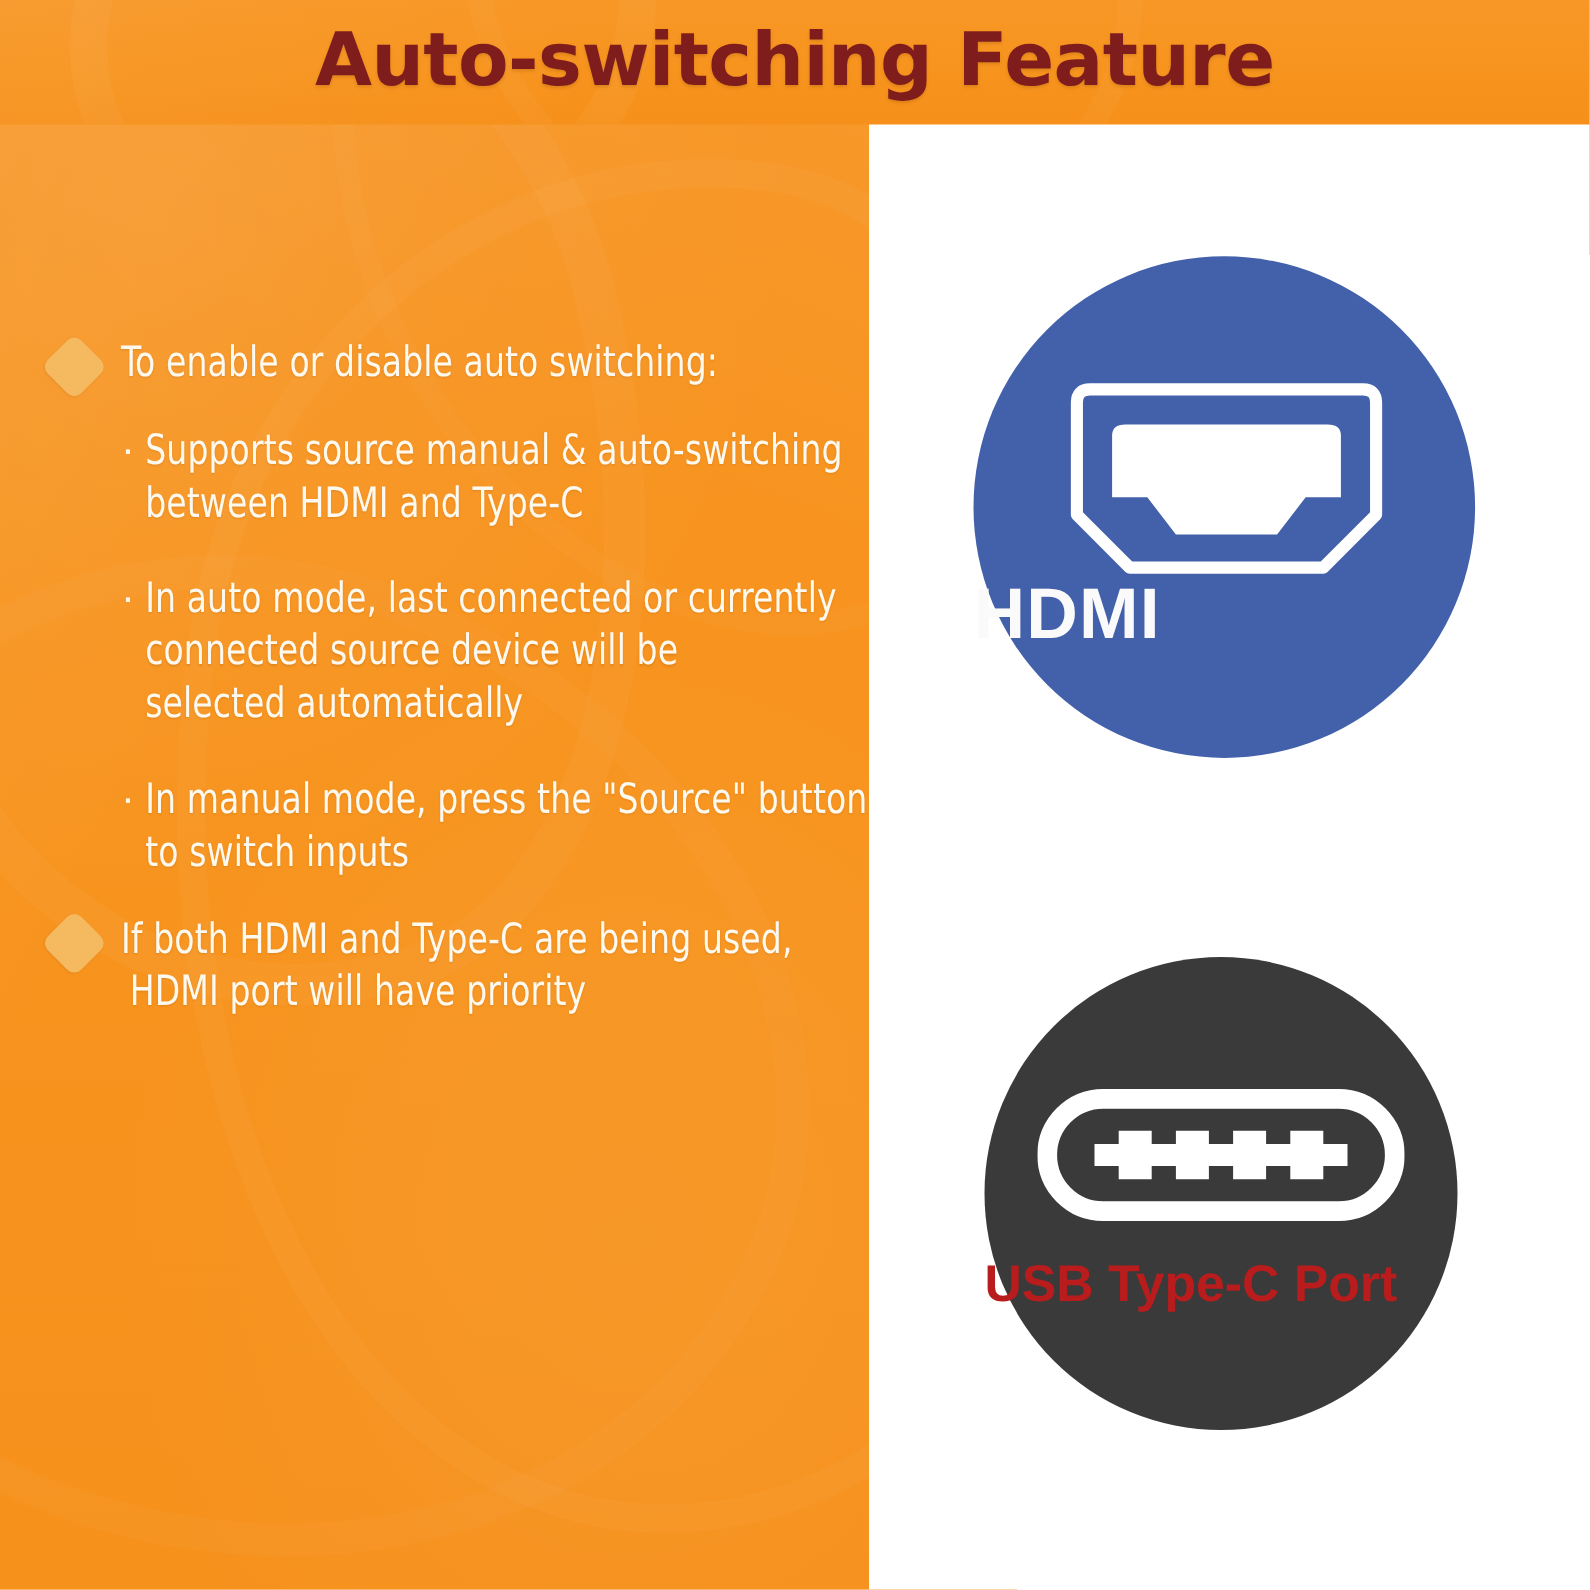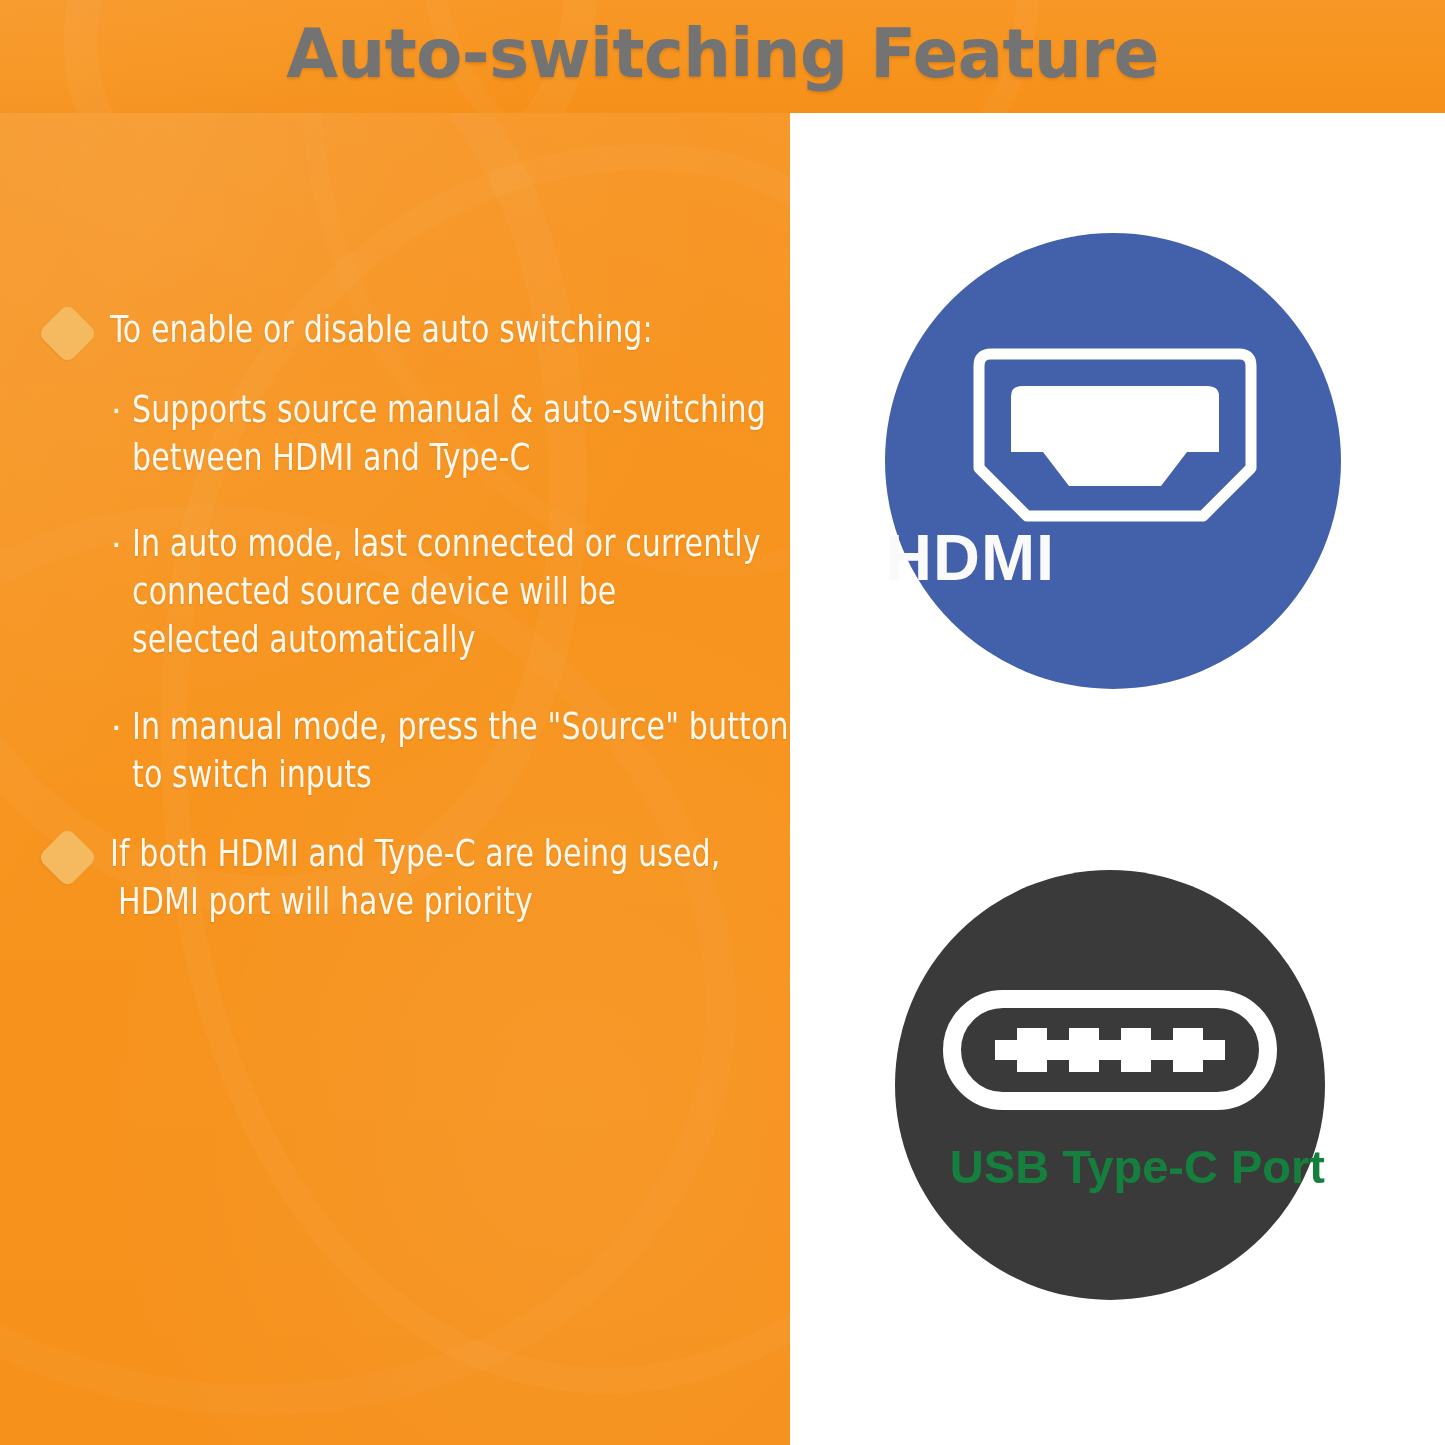--- a/index.html
+++ b/index.html
@@ -71,21 +71,21 @@
     border-radius:50%;
     border:22px solid rgba(255,255,255,.032);
     transform:rotate(12deg);
   }
 
   .page-title {
     position:absolute;
     left:0; top:0;
     width:1445px; height:113px;
     display:flex; align-items:center; justify-content:center;
-    color:#737373;
+    color:#7f1d1d;
     font-family:"DejaVu Sans", sans-serif;
     font-size:67px;
     font-weight:bold;
     letter-spacing:-0.5px;
     line-height:1;
     padding-bottom:4px;
     text-shadow:0 2px 3px rgba(150,78,10,.28);
     white-space:nowrap;
     transform:scaleX(1.0);
   }
@@ -155,22 +155,22 @@
     letter-spacing:1px;
   }
 
   
   .badge-usbc { left:895px; top:870px; width:430px; height:430px; }
   .badge-usbc .circle { inset:0; background:#3A3A3A; }
 
   .badge-usbc .label {
     position:absolute;
     left:0; right:0; top:273px;
-    text-align:right;
-    color:#15803d;
+    text-align:left;
+    color:#b91c1c;
     font-family:"Liberation Sans", sans-serif;
     font-weight:bold;
     font-size:47px;
     line-height:1;
     letter-spacing:0px;
   }
 
   .icon-svg { position:absolute; display:block; }
 </style>
 </head>

